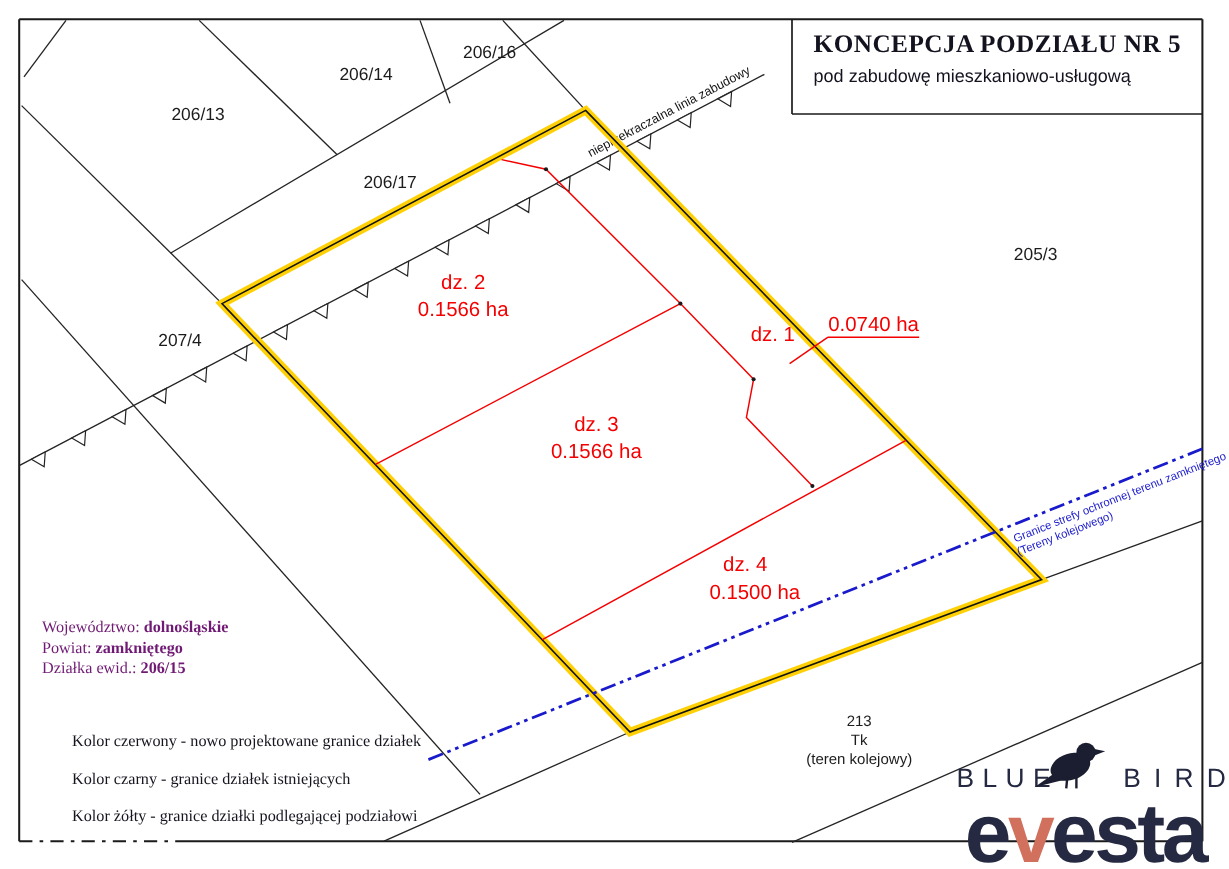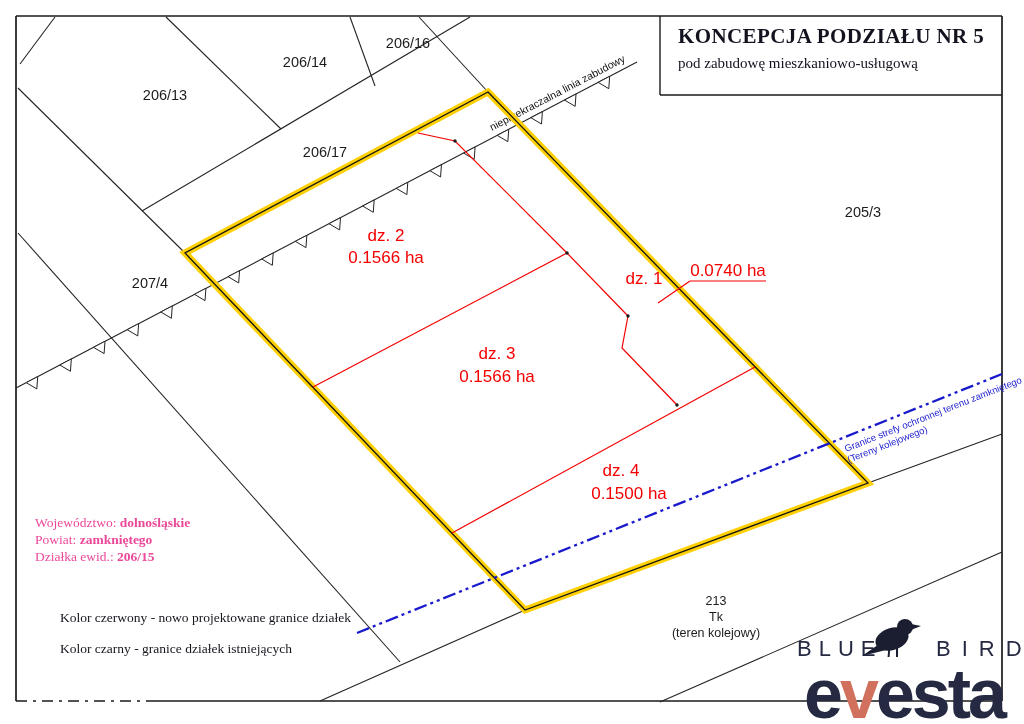--- a/index.html
+++ b/index.html
@@ -6,23 +6,23 @@
   .page{position:relative;width:1024px;height:724px;background:#fff;overflow:hidden;
         font-family:"Liberation Sans",sans-serif;}
   svg.map{position:absolute;left:0;top:0;}
   .maplabel{font-family:"Liberation Sans",sans-serif;font-size:14.5px;fill:#1c1c1c;}
   .maplabel-sm{font-family:"Liberation Sans",sans-serif;font-size:12.5px;fill:#1c1c1c;}
   .redlabel{font-family:"Liberation Sans",sans-serif;font-size:17px;fill:#f40000;}
   .bluelabel{font-family:"Liberation Sans",sans-serif;font-size:9.5px;fill:#1a1acd;}
   .bldlabel{font-family:"Liberation Sans",sans-serif;font-size:10.5px;fill:#111;}
   .titleblock{position:absolute;left:678px;top:24px;width:320px;color:#13131f;}
   .titleblock .h1{font-family:"Liberation Serif",serif;font-weight:bold;font-size:21px;letter-spacing:.4px;}
-  .titleblock .h2{font-family:Liberation Serif, serif;font-size:15px;margin-top:6px;}
+  .titleblock .h2{font-family:Liberation Sans, sans-serif;font-size:15px;margin-top:6px;}
   .info{position:absolute;left:35px;top:514px;font-family:"Liberation Serif",serif;
-        font-size:13.5px;color:#ec4899;line-height:17px;}
+        font-size:13.5px;color:#701a75;line-height:17px;}
   .info b{font-weight:bold;}
   .legend{position:absolute;left:35px;top:610px;font-family:"Liberation Serif",serif;
         font-size:13.5px;color:#15151f;margin-left:25px;}
   .legend .li{margin-bottom:15px;}
   .blue-label,.bird-label{position:absolute;top:636px;font-size:22px;color:#252a42;
         font-family:"Liberation Sans",sans-serif;}
   .blue-label{left:797px;letter-spacing:7px;}
   .bird-label{left:936px;letter-spacing:11px;}
   .bird-logo{position:absolute;left:860px;top:616px;}
   .evesta{position:absolute;left:804px;top:654px;font-family:"Liberation Sans",sans-serif;
@@ -136,20 +136,21 @@
 
   <div class="info">
     <div><span>Województwo: </span><b>dolnośląskie</b></div>
     <div><span>Powiat: </span><b>zamkniętego</b></div>
     <div><span>Działka ewid.: </span><b>206/15</b></div>
   </div>
 
   <div class="legend">
     <div class="li">Kolor czerwony - nowo projektowane granice działek</div>
     <div class="li">Kolor czarny - granice działek istniejących</div>
+    <div class="li">Kolor żółty - granice działki podlegającej podziałowi</div>
   </div>
 
   <span class="blue-label">BLUE</span>
   <span class="bird-logo">
     <svg width="64" height="46" viewBox="0 0 64 46">
       <g fill="#1b1e30">
         <polygon points="2,40 22,26 26,34"></polygon>
         <ellipse cx="32" cy="23" rx="17" ry="11" transform="rotate(-18 32 23)"></ellipse>
         <circle cx="45" cy="11" r="8"></circle>
         <polygon points="51,8 61,10 51,14"></polygon>

